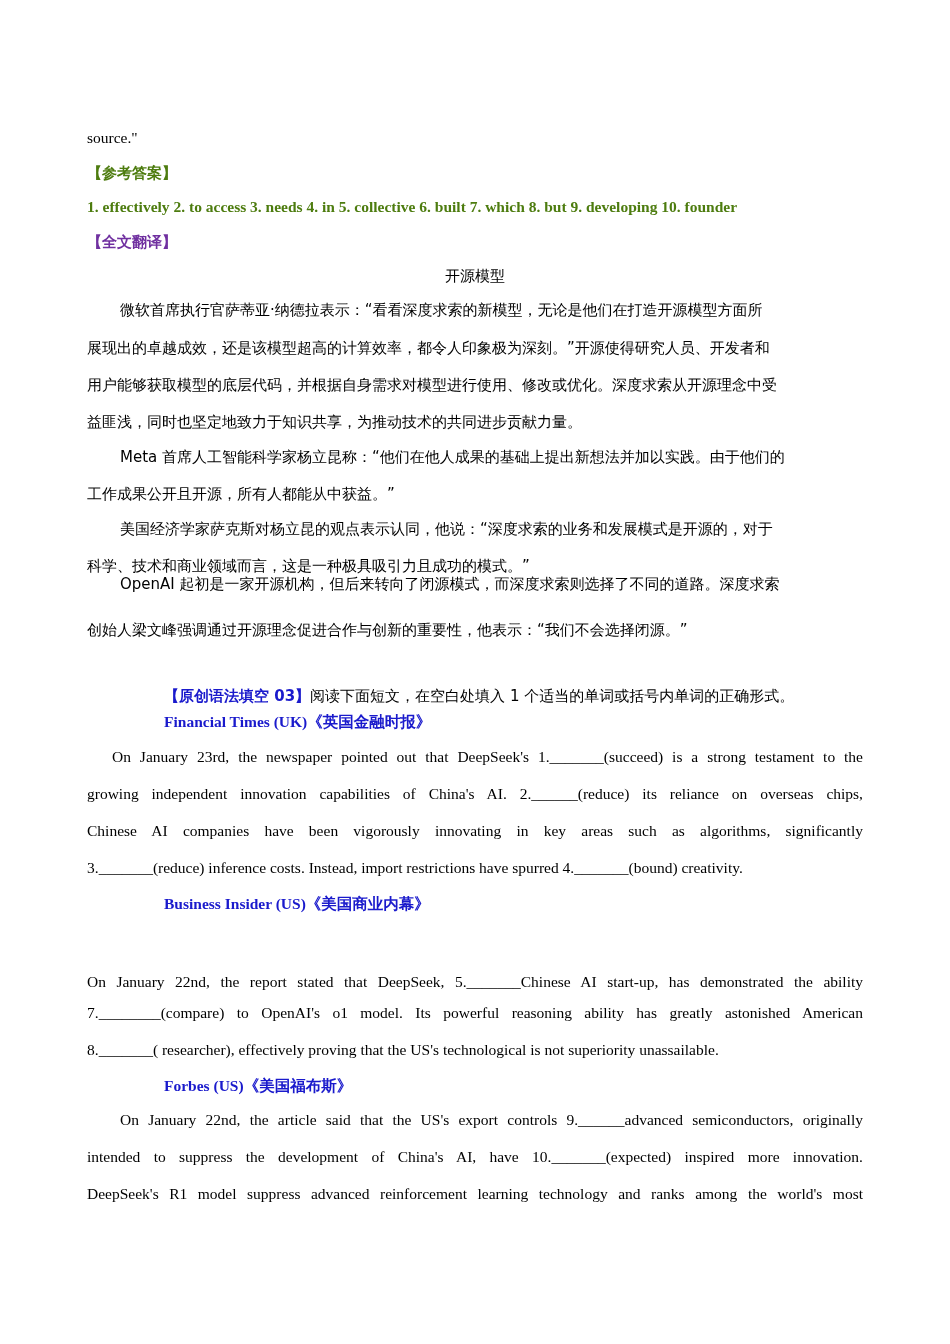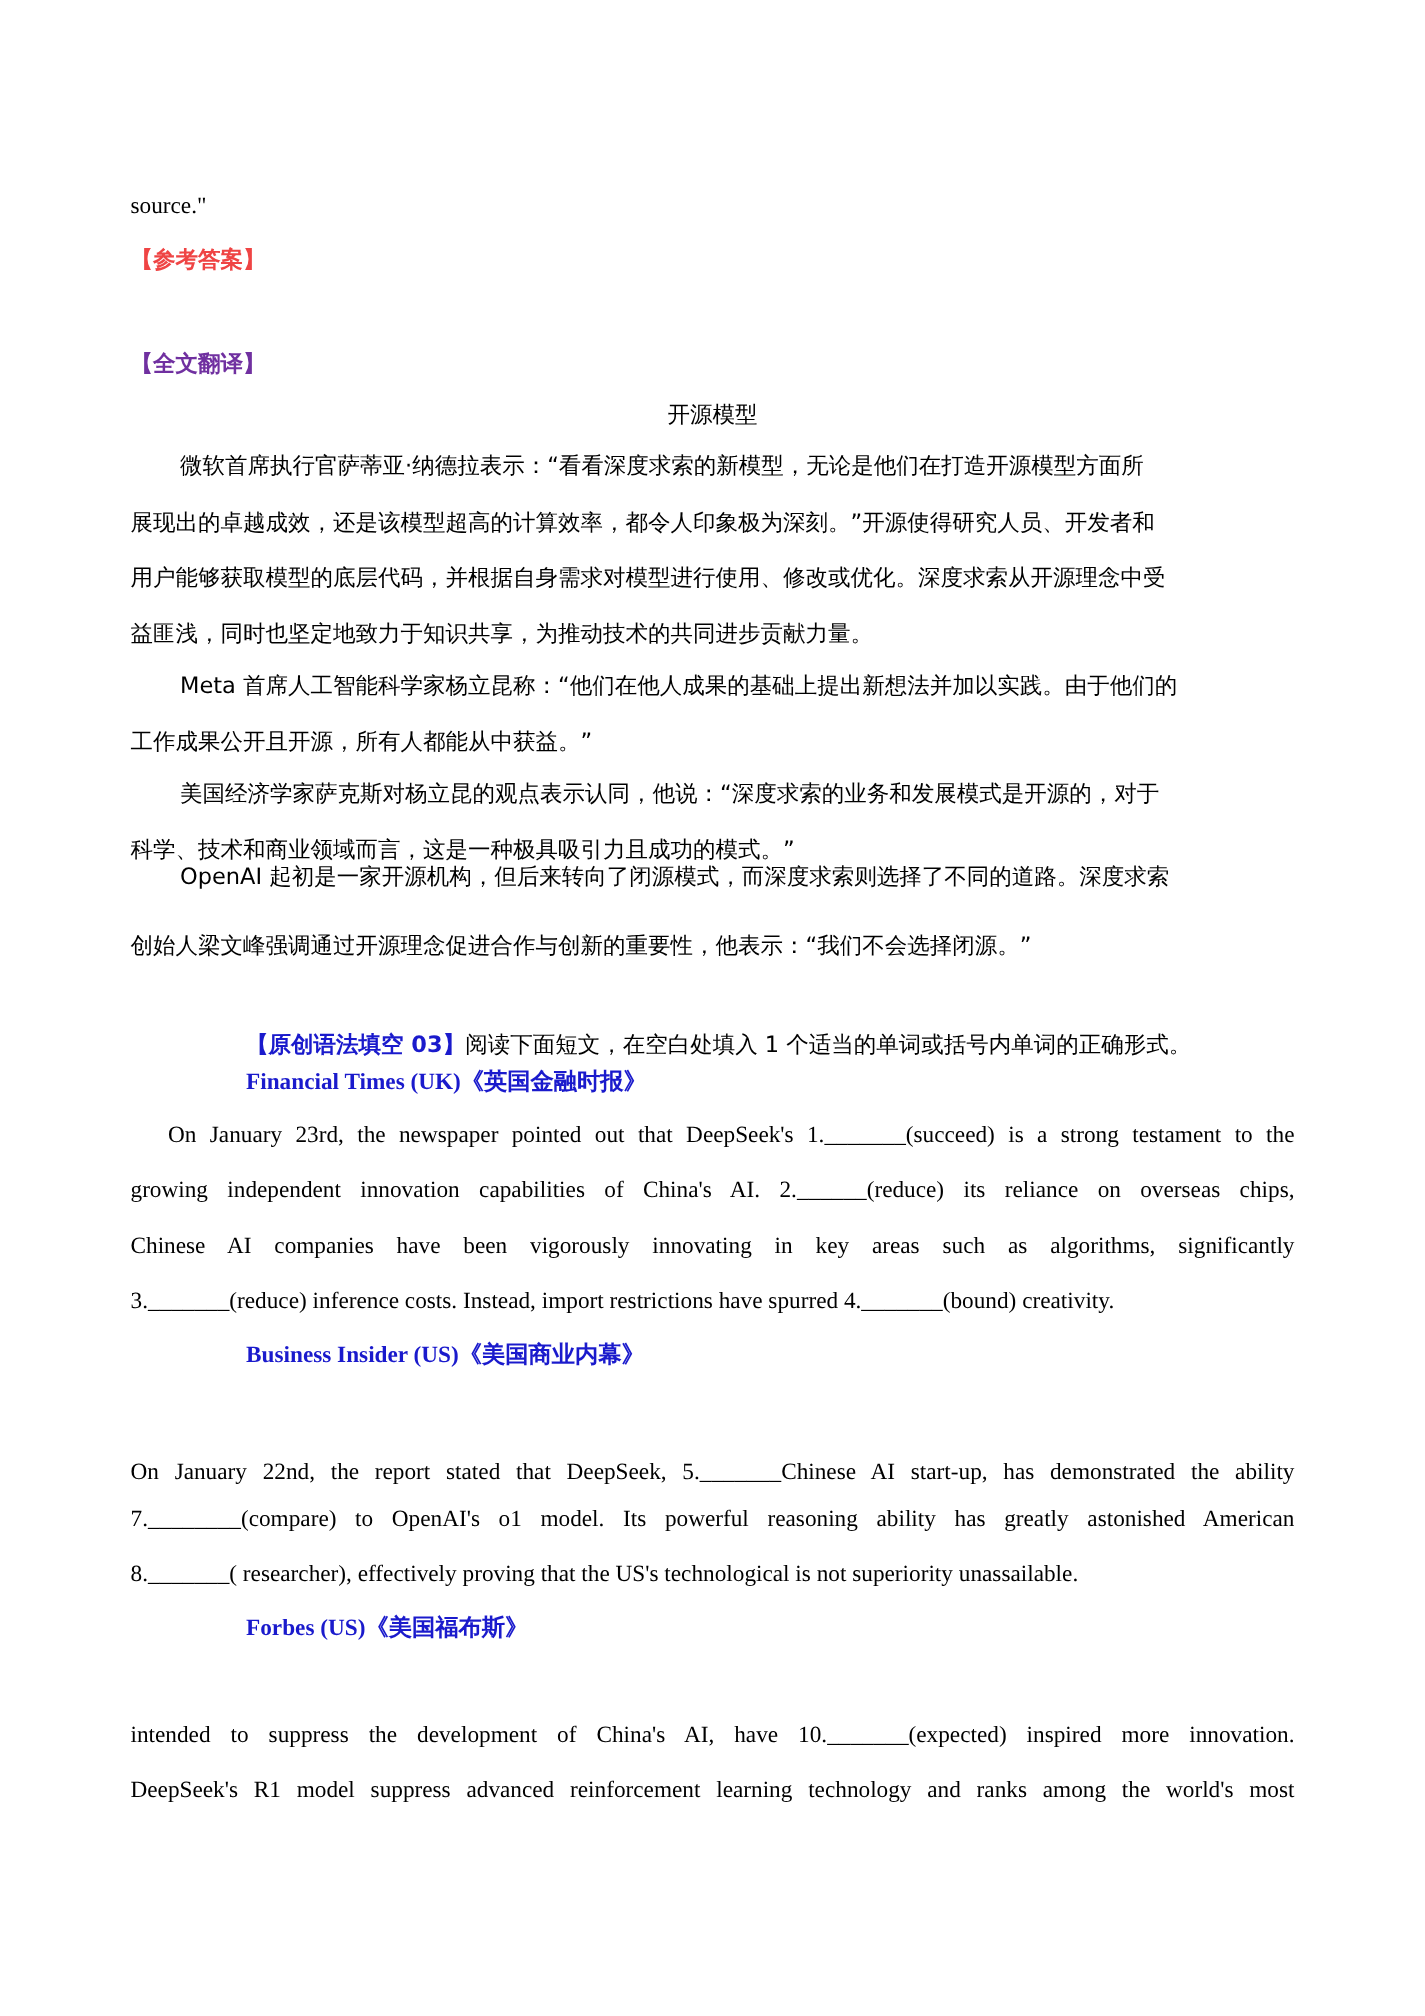--- a/index.html
+++ b/index.html
@@ -4,35 +4,36 @@
   <style>
     html, body { margin: 0; padding: 0; background: #ffffff; }
     body {
       width: 950px; height: 1344px; position: relative; overflow: hidden;
       font-family: "Liberation Serif", "DejaVu Serif", serif;
       color: #000000;
     }
     .page { position: absolute; left: 0; top: 0; width: 950px; height: 1344px; }
     .line { position: absolute; left: 87px; width: 776px; font-size: 15.5px; line-height: 20px; white-space: nowrap; }
     .just { text-align: justify; text-align-last: justify; white-space: normal; }
-    .red { color: #ef4444; font-weight: bold; }
+    .red { color: #4d7c0f; font-weight: bold; }
     .purple { color: #7030a0; font-weight: bold; }
     .blue { color: #1a1acc; font-weight: bold; margin-left: 44px; }
     .center { text-align: center; }
     .indent { padding-left: 33px; width: 743px; }
     .cn { font-family: "DejaVu Sans", sans-serif; font-size: 15px; }
   </style>
 </head>
 <body>
 
 <div class="page">
 
   <div class="line" style="top:128px;">source."</div>
 
   <div class="line red cn" style="top:163px;">【参考答案】</div>
+  <div class="line red" style="top:197px;">1. effectively 2. to access 3. needs 4. in 5. collective 6. built 7. which 8. but 9. developing 10. founder</div>
 
   <div class="line purple cn" style="top:232px;">【全文翻译】</div>
   <div class="line center cn" style="top:266px;">开源模型</div>
 
   <div class="line cn indent" style="top:300px;">微软首席执行官萨蒂亚·纳德拉表示：“看看深度求索的新模型，无论是他们在打造开源模型方面所</div>
   <div class="line cn" style="top:338px;">展现出的卓越成效，还是该模型超高的计算效率，都令人印象极为深刻。”开源使得研究人员、开发者和</div>
   <div class="line cn" style="top:375px;">用户能够获取模型的底层代码，并根据自身需求对模型进行使用、修改或优化。深度求索从开源理念中受</div>
   <div class="line cn" style="top:412px;">益匪浅，同时也坚定地致力于知识共享，为推动技术的共同进步贡献力量。</div>
   <div class="line cn indent" style="top:447px;">Meta 首席人工智能科学家杨立昆称：“他们在他人成果的基础上提出新想法并加以实践。由于他们的</div>
   <div class="line cn" style="top:484px;">工作成果公开且开源，所有人都能从中获益。”</div>
@@ -50,16 +51,17 @@
   <div class="line just" style="top:784px;">growing independent innovation capabilities of China's AI. 2.______(reduce) its reliance on overseas chips,</div>
   <div class="line just" style="top:821px;">Chinese AI companies have been vigorously innovating in key areas such as algorithms, significantly</div>
   <div class="line" style="top:858px;">3._______(reduce) inference costs. Instead, import restrictions have spurred 4._______(bound) creativity.</div>
 
   <div class="line blue indent" style="top:894px;">Business Insider (US)《美国商业内幕》</div>
   <div class="line just" style="top:928px;margin-top:44px;">On January 22nd, the report stated that DeepSeek, 5._______Chinese AI start-up, has demonstrated the ability</div>
   <div class="line just" style="top:1003px;">7.________(compare) to OpenAI's o1 model. Its powerful reasoning ability has greatly astonished American</div>
   <div class="line" style="top:1040px;">8._______( researcher), effectively proving that the US's technological is not superiority unassailable.</div>
 
   <div class="line blue indent" style="top:1076px;">Forbes (US)《美国福布斯》</div>
+  <div class="line just indent" style="top:1110px;">On January 22nd, the article said that the US's export controls 9.______advanced semiconductors, originally</div>
   <div class="line just" style="top:1147px;">intended to suppress the development of China's AI, have 10._______(expected) inspired more innovation.</div>
   <div class="line just" style="top:1184px;">DeepSeek's R1 model suppress advanced reinforcement learning technology and ranks among the world's most</div>
 
 </div>
 
 </body></html>

